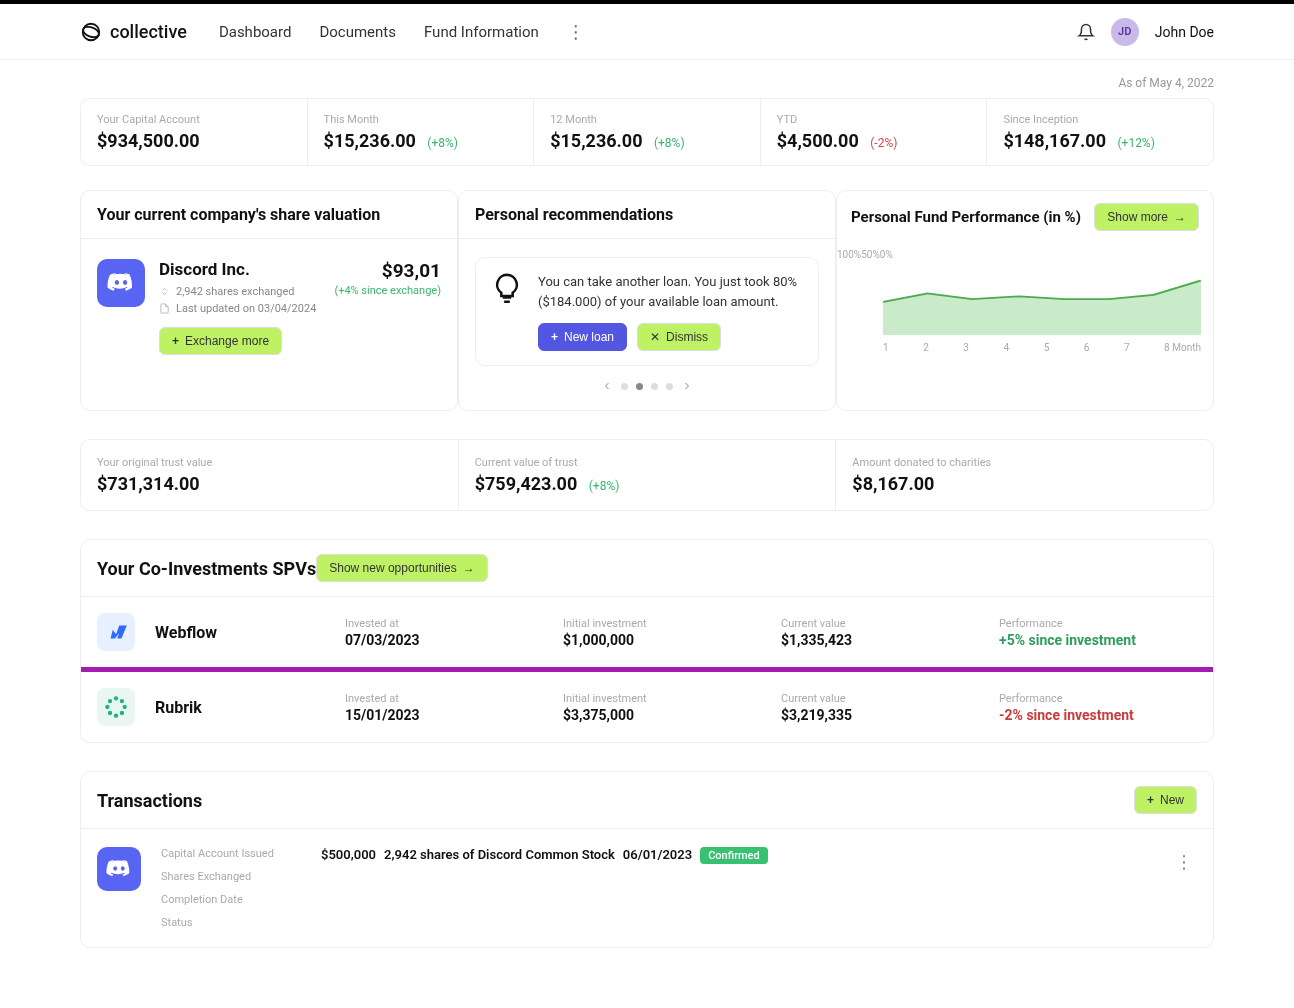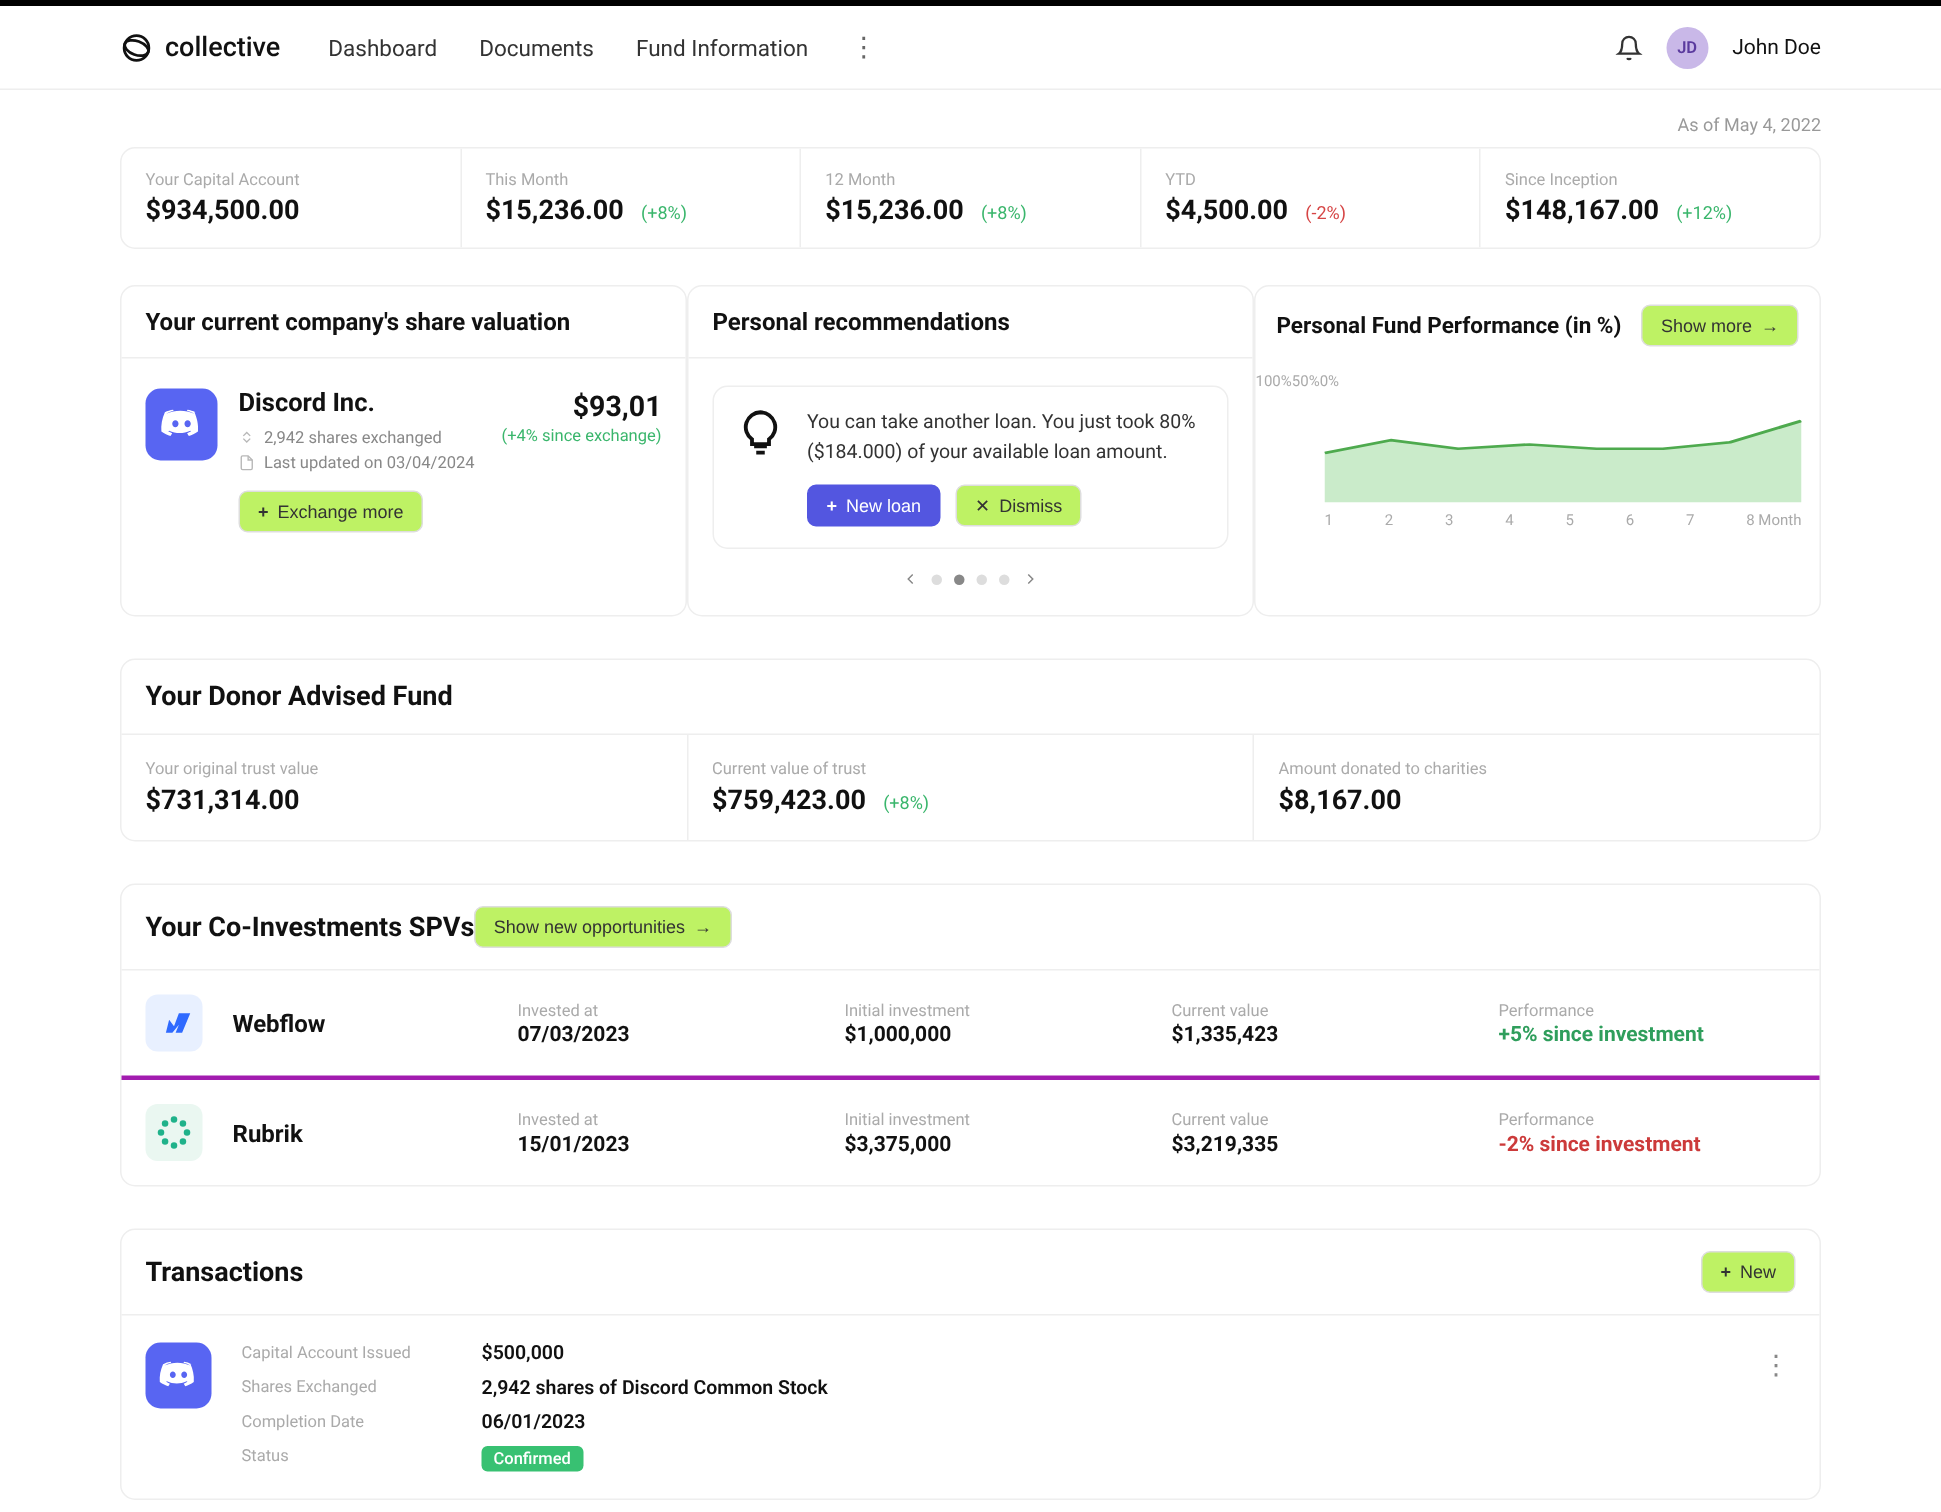--- a/index.html
+++ b/index.html
@@ -57,34 +57,34 @@
 .chart-area svg{width:100%;height:100%}
 .xlabels{position:absolute;left:46px;right:12px;bottom:10px;display:flex;justify-content:space-between;font-size:10px;color:#aaa}
 .daf{border:1px solid #eee;border-radius:10px;margin-bottom:28px}
 .daf-head{padding:14px 16px;border-bottom:1px solid #eee;font-size:18px;font-weight:700}
 .daf-row{display:flex}
 .daf-cell{flex:1;padding:16px;border-right:1px solid #eee}
 .daf-cell:last-child{border-right:none}
 .spv{border:1px solid #eee;border-radius:10px;margin-bottom:28px}
 .spv-head{display:flex;align-items:center;justify-content:flex-start;padding:14px 16px;border-bottom:1px solid #eee}
 .spv-title{font-size:18px;font-weight:700}
-.spv-row{display:flex;align-items:center;padding:16px;border-bottom:3px solid #a21caf;gap:20px}
+.spv-row{display:flex;align-items:center;padding:16px;border-bottom:5px solid #a21caf;gap:20px}
 .spv-row:last-child{border-bottom:none}
 .spv-logo{width:38px;height:38px;border-radius:8px;display:flex;align-items:center;justify-content:center;font-weight:700;font-size:20px;flex-shrink:0}
 .spv-name{width:170px;font-size:16px;font-weight:700}
 .spv-col{flex:1}
 .spv-lbl{font-size:11px;color:#aaa;margin-bottom:2px}
 .spv-val{font-size:14px;font-weight:700}
 .perf-pos{color:#2f9e5c;font-weight:700}
 .perf-neg{color:#cc3a3a;font-weight:700}
 .trans{border:1px solid #eee;border-radius:10px;margin-bottom:28px}
 .trans-head{display:flex;align-items:center;justify-content:space-between;padding:14px 16px;border-bottom:1px solid #eee}
 .trans-body{display:flex;gap:20px;padding:18px 16px;align-items:flex-start}
 .trans-labels{width:140px;font-size:11px;color:#aaa;display:flex;flex-direction:column;gap:10px}
-.trans-values{flex:1;display:flex;flex-direction:column;gap:8px;font-size:13px;font-weight:600}
+.trans-values{flex:1;display:flex;flex-direction:row;gap:8px;font-size:13px;font-weight:600}
 .badge-green{display:inline-block;background:#38c172;color:#fff;font-size:11px;padding:2px 8px;border-radius:4px;font-weight:500;width:fit-content}
 .trans-more{margin-left:auto;color:#888;cursor:pointer;font-size:18px;padding:4px}
 .plus{font-weight:700}
 .webflow-logo{background:#e8f0ff;color:#2f6aff}
 .rubrik-logo{background:#eaf7f1;color:#1fb28a}
 </style>
 </head>
 <body>
 
 <div class="topbar-black"></div>
@@ -248,21 +248,20 @@
           <span>5</span>
           <span>6</span>
           <span>7</span>
           <span><span>8</span> <span>Month</span></span>
         </div>
       </div>
     </div>
   </div>
 
   <div class="daf">
-    <div class="daf-head">Your Donor Advised Fund</div>
     <div class="daf-row">
       <div class="daf-cell">
         <div class="stat-label">Your original trust value</div>
         <span class="stat-val">$731,314.00</span>
       </div>
       <div class="daf-cell">
         <div class="stat-label">Current value of trust</div>
         <span class="stat-val">$759,423.00</span>
         <span class="delta pos">(+8%)</span>
       </div>

